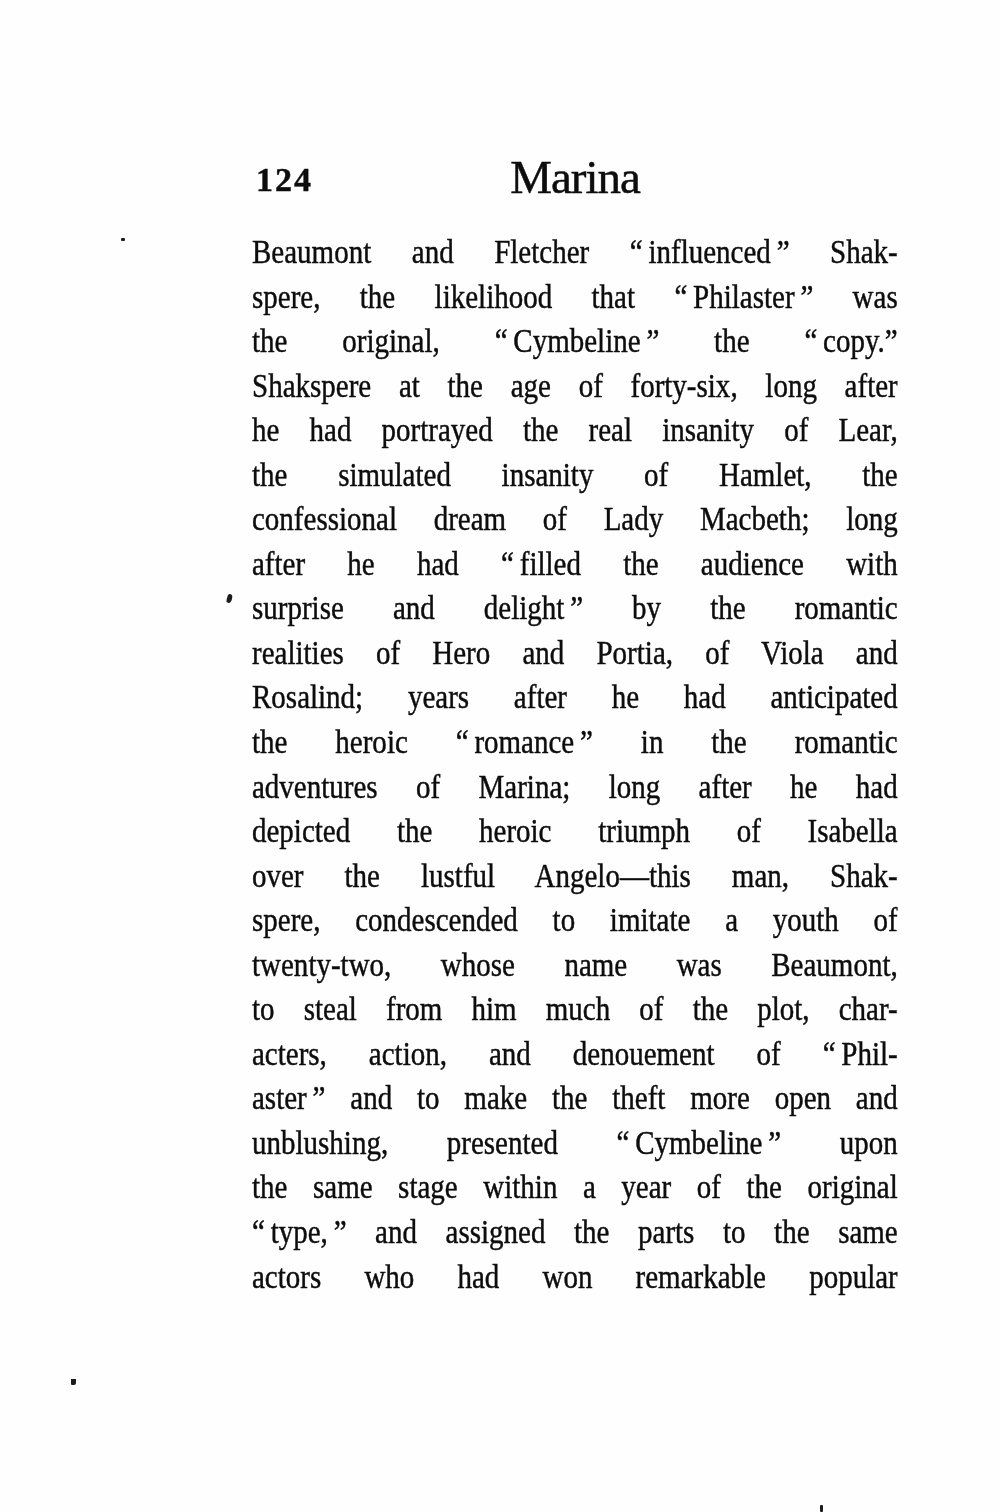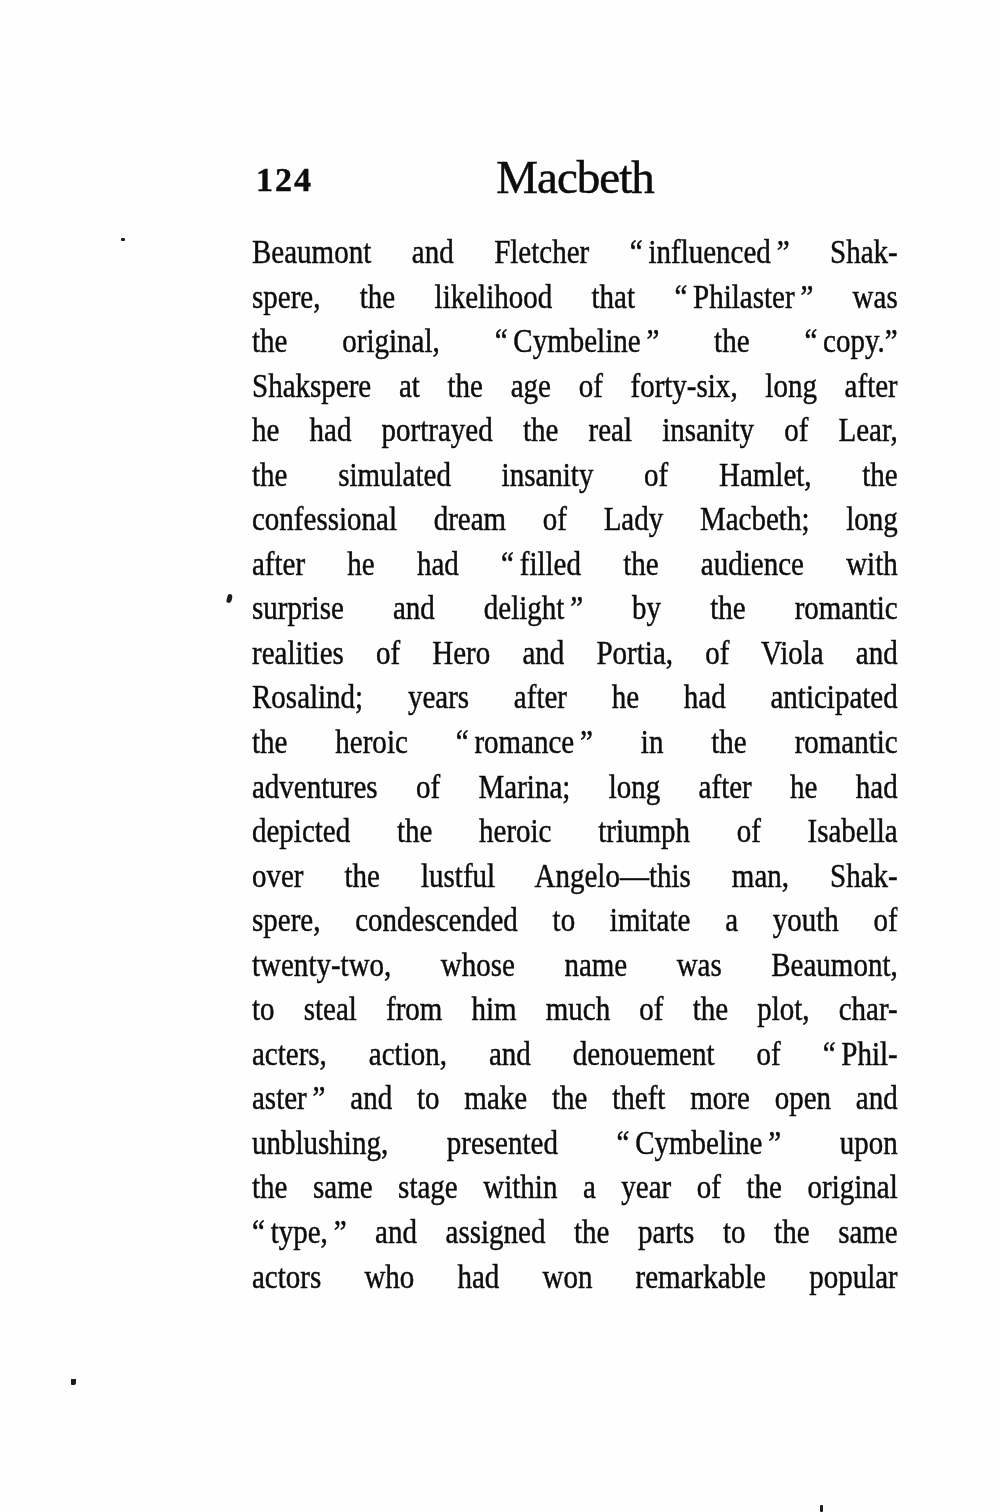--- a/index.html
+++ b/index.html
@@ -66,21 +66,21 @@
   .speck-bottom { left: 820px; top: 1505px; width: 3px; height: 7px; border-radius: 1px; }
 </style>
 </head>
 <body>
 
 <div class="page">
 
   <span class="pagenum">124</span>
 
   <div class="runhead-wrap">
-    <span class="runhead">Macbeth</span>
+    <span class="runhead">Marina</span>
   </div>
 
   <div class="bodytext">
     <div class="textline">Beaumont and Fletcher “ influenced ” Shak-</div>
     <div class="textline">spere, the likelihood that “ Philaster ” was</div>
     <div class="textline">the original, “ Cymbeline ” the “ copy.”</div>
     <div class="textline">Shakspere at the age of forty-six, long after</div>
     <div class="textline">he had portrayed the real insanity of Lear,</div>
     <div class="textline">the simulated insanity of Hamlet, the</div>
     <div class="textline">confessional dream of Lady Macbeth; long</div>

